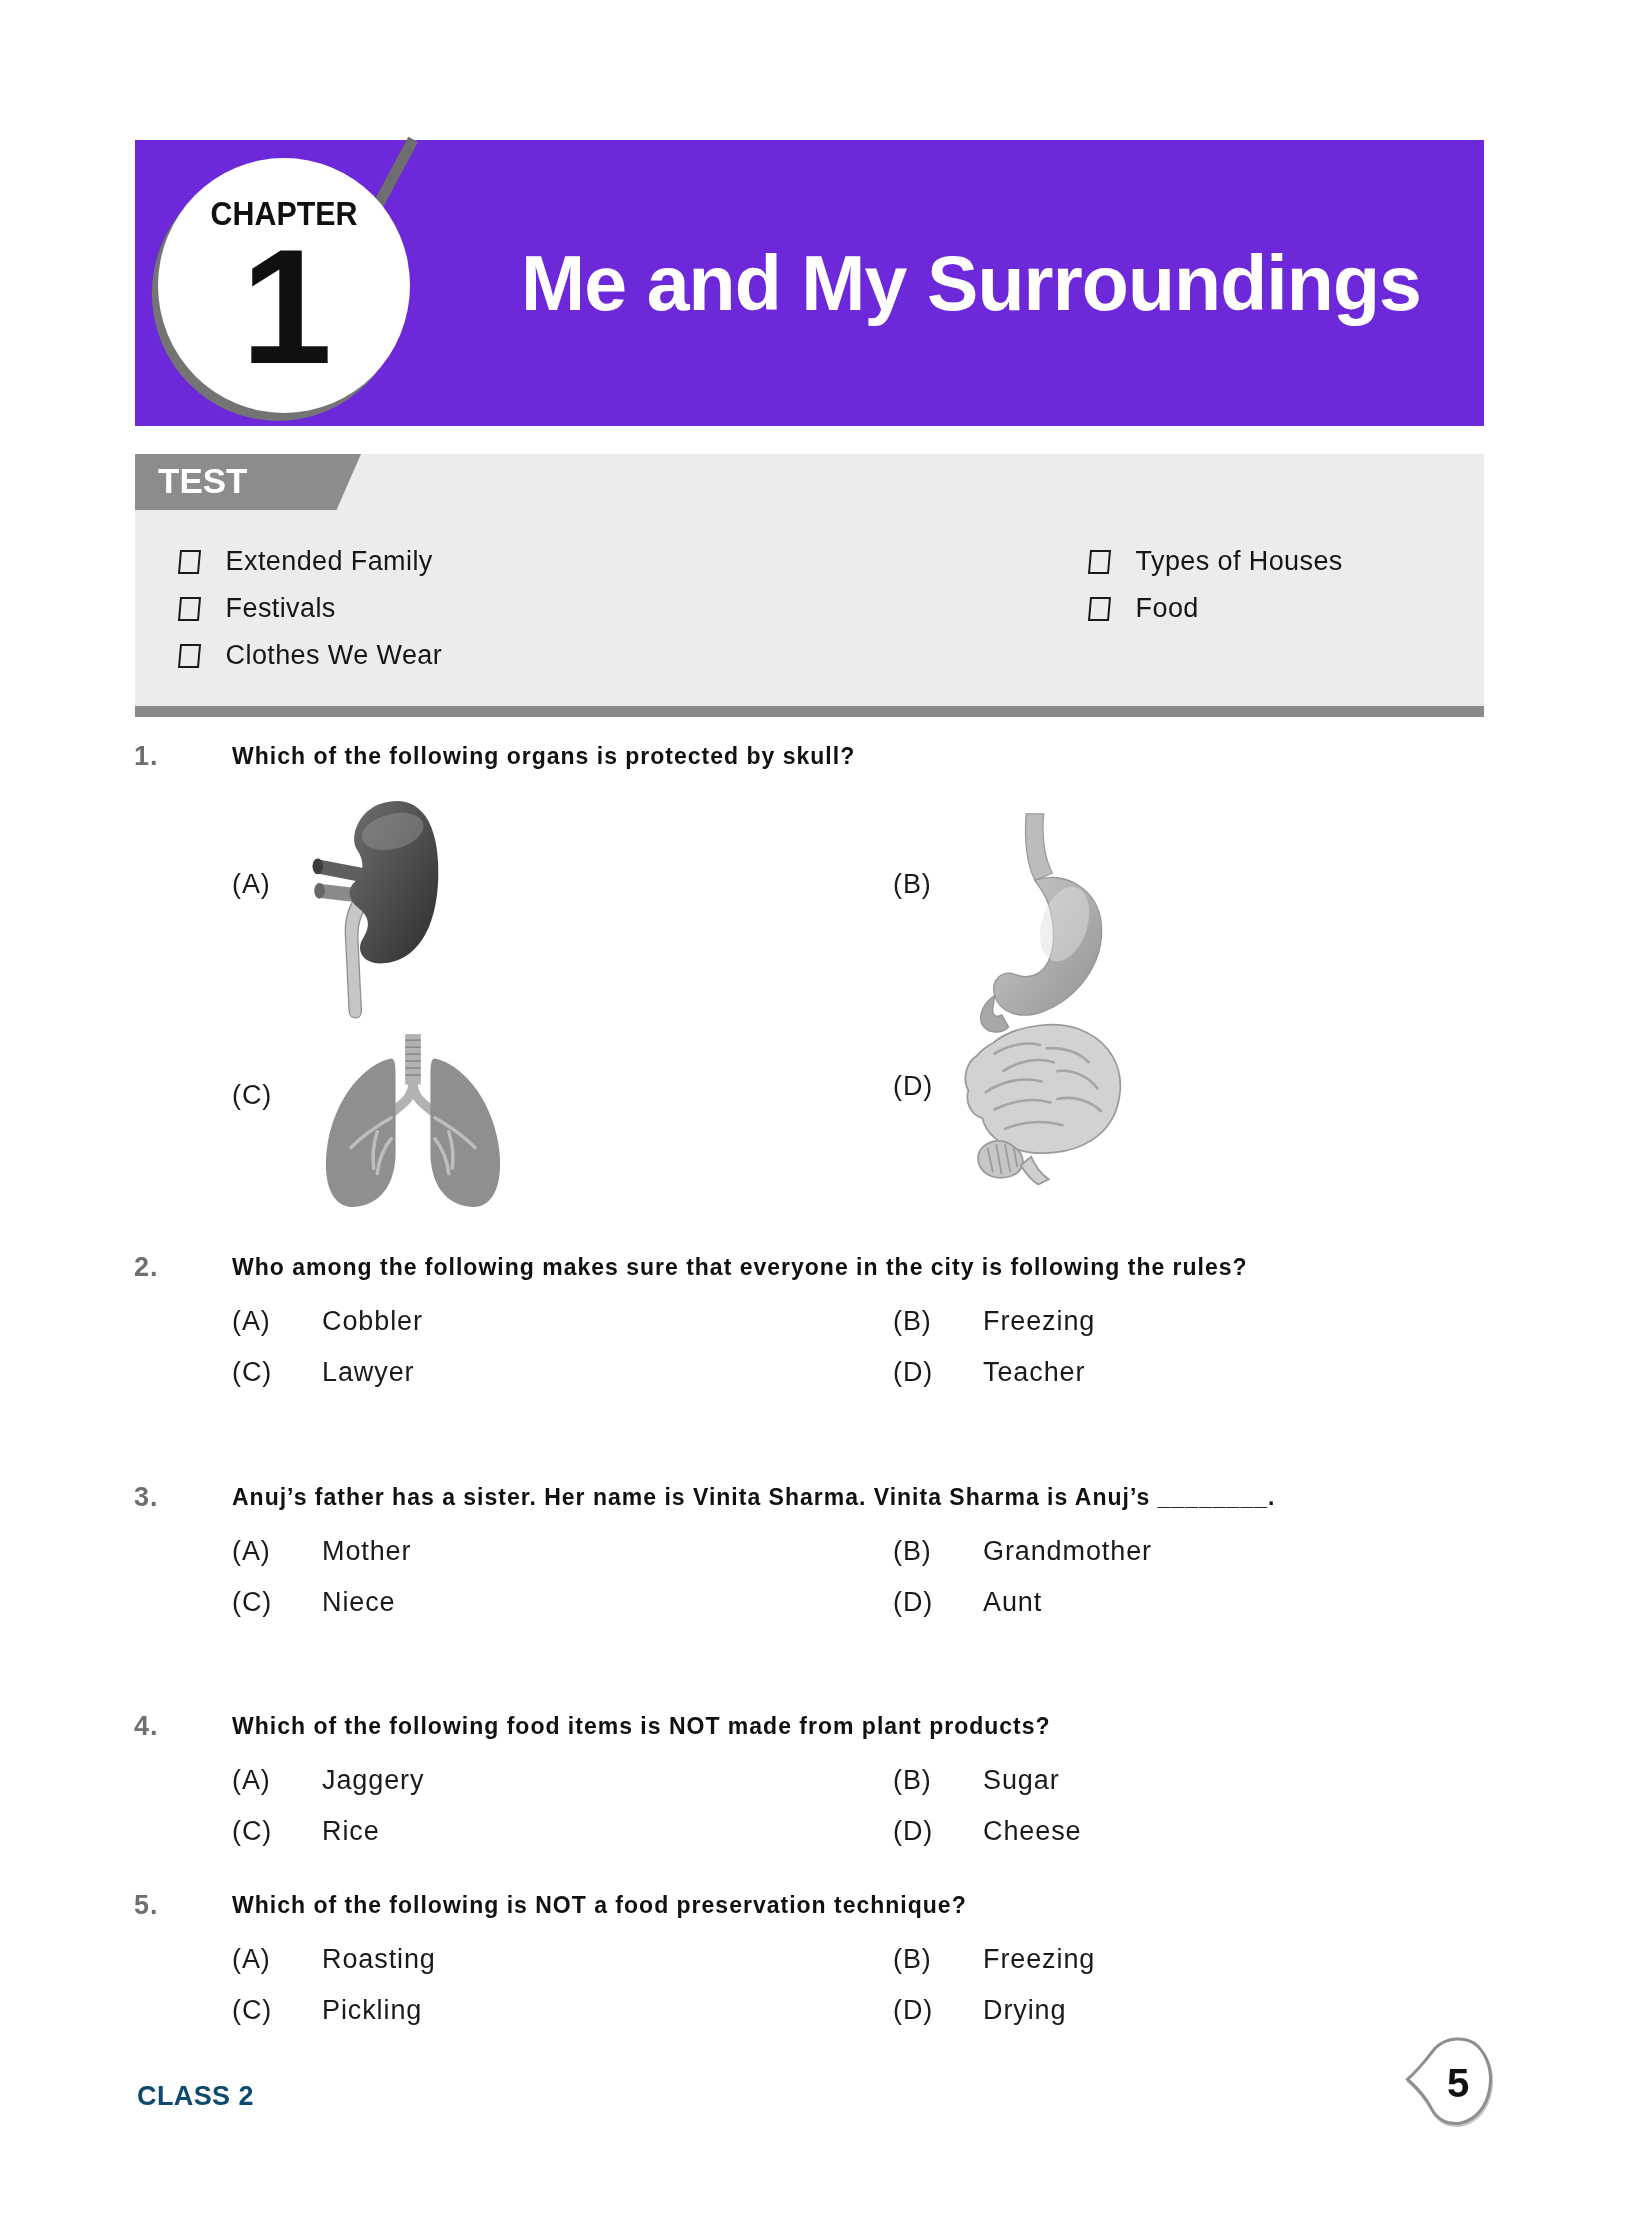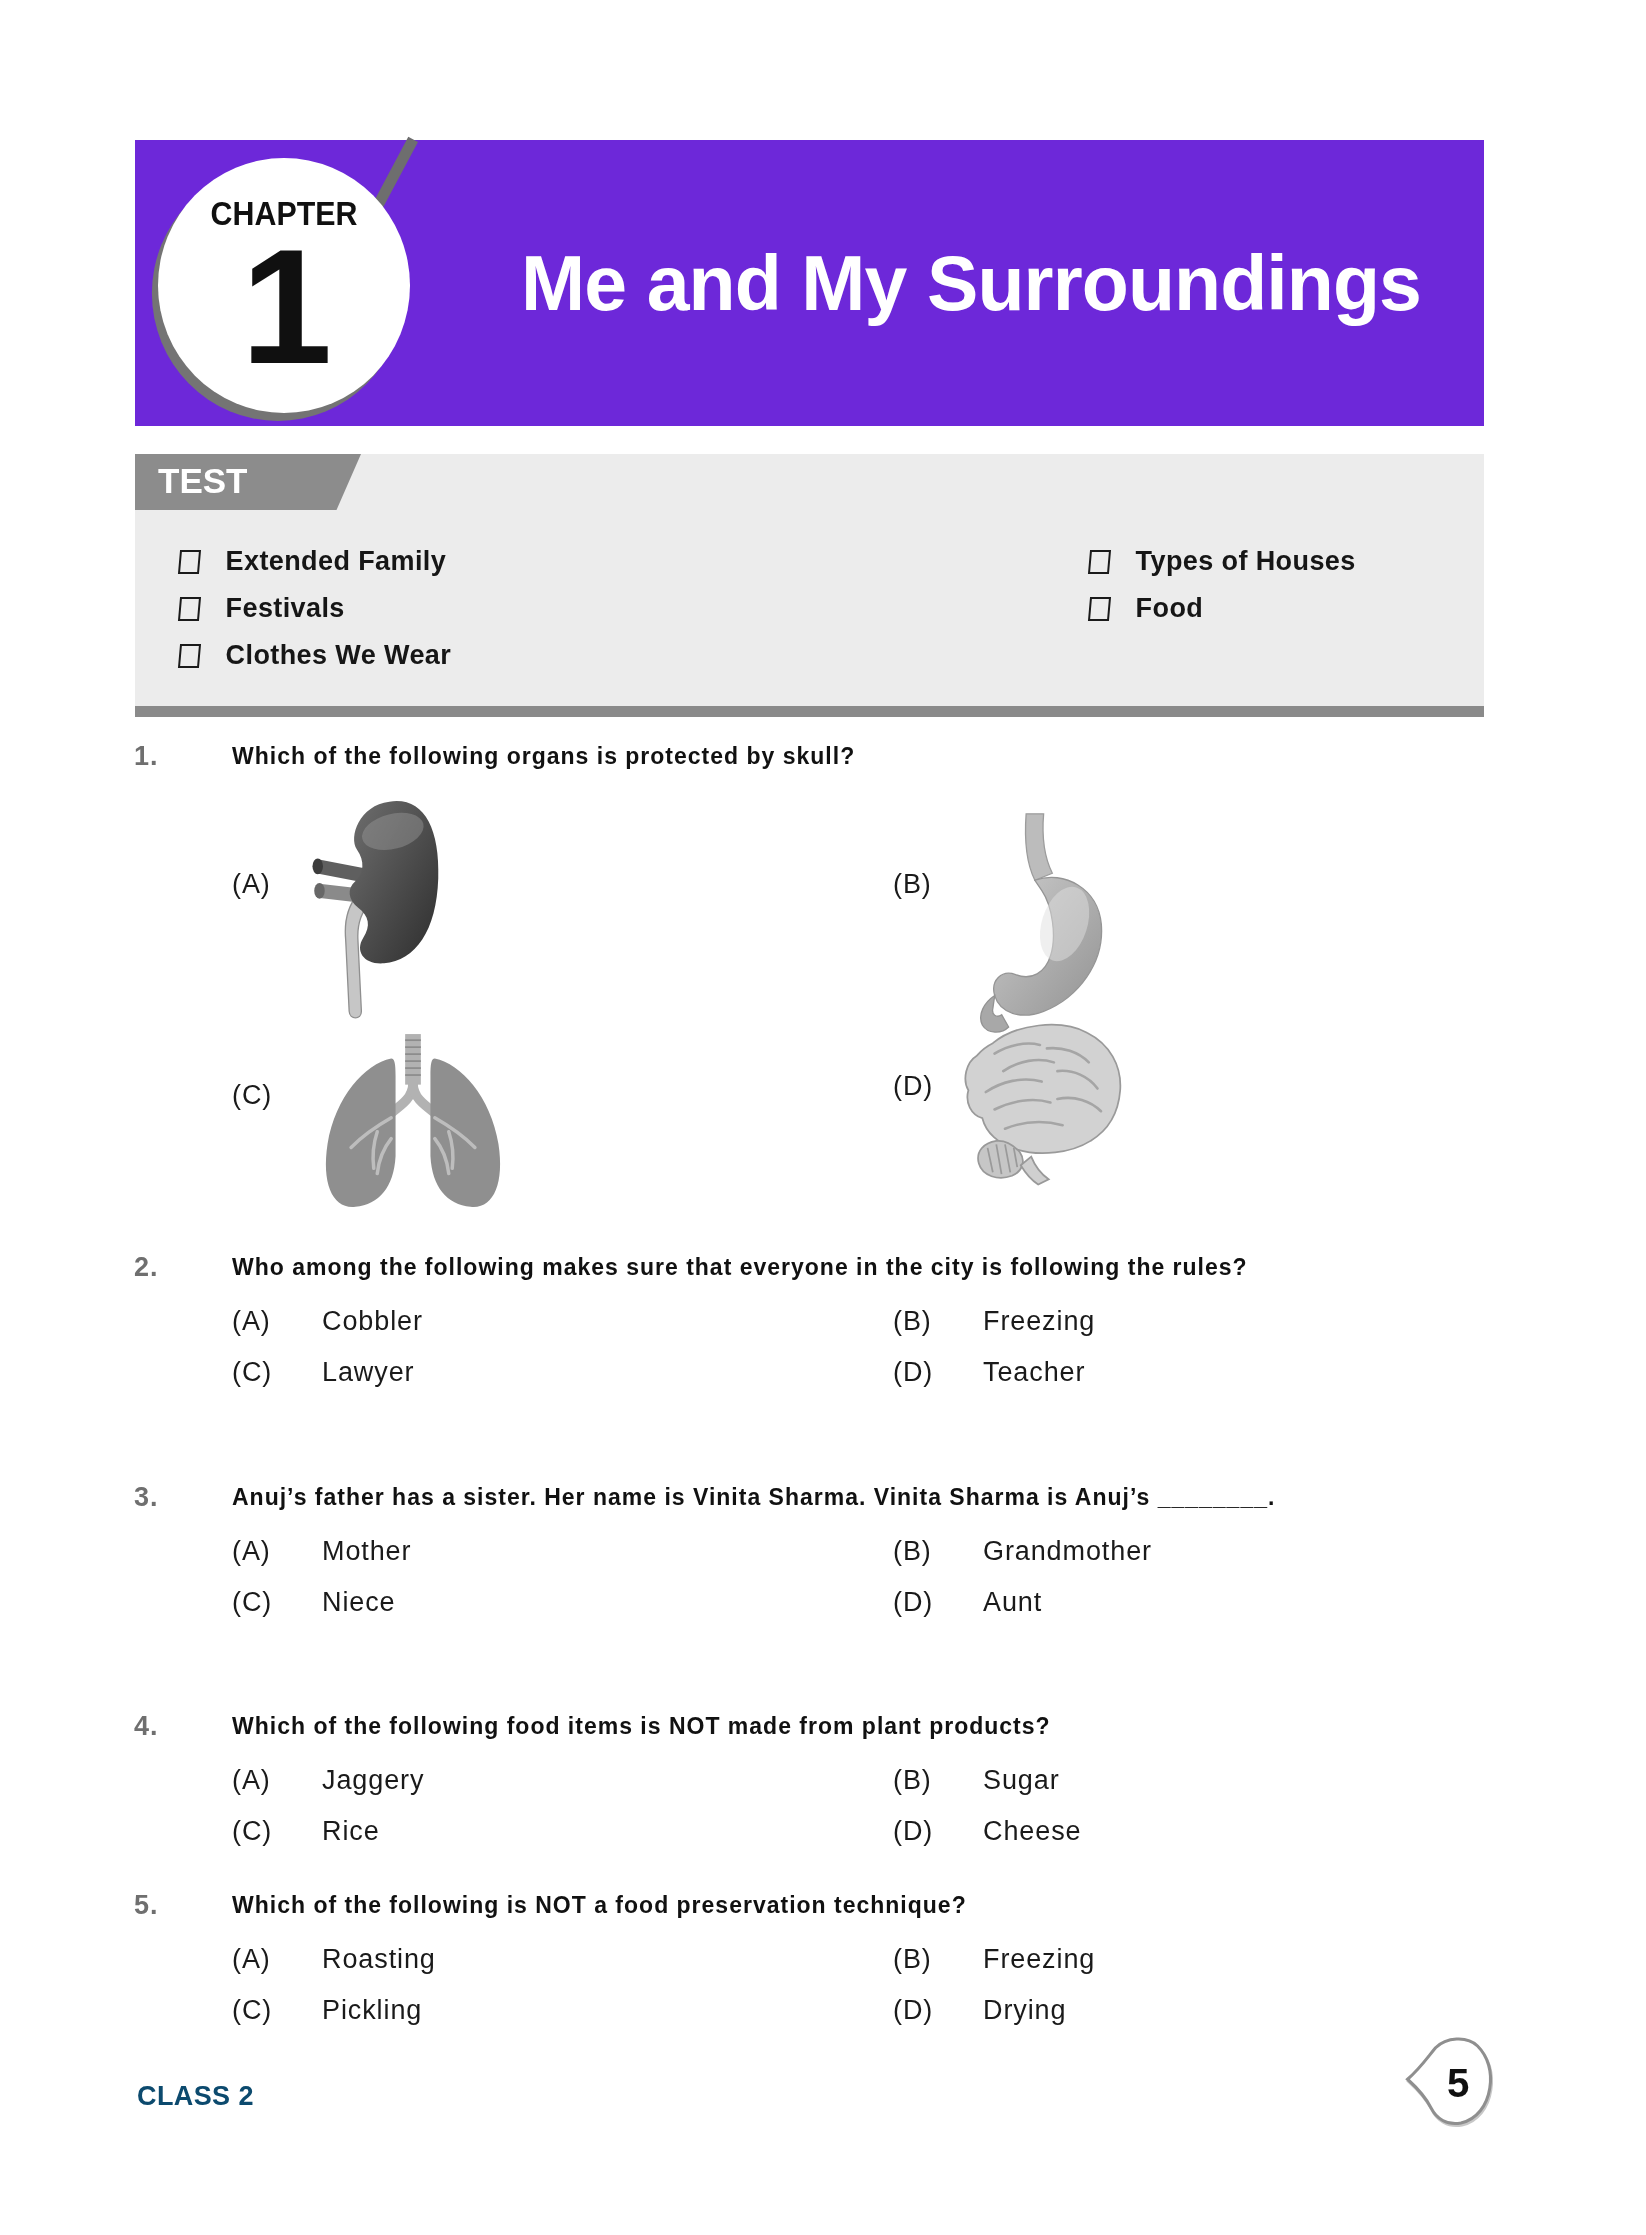--- a/index.html
+++ b/index.html
@@ -22,21 +22,21 @@
   .skills-tab{width:203px;height:56px;background:#8c8c8c;color:#ffffff;font-size:35px;font-weight:700;
         line-height:54px;padding-left:23px;letter-spacing:0;
         clip-path:polygon(0 0,100% 0,calc(100% - 24.5px) 100%,0 100%);}
   .skills-cols{position:relative;height:150px;margin-top:28px;}
   .skills-col{position:absolute;top:0;}
   .skills-col.c1{left:44px;}
   .skills-col.c2{left:496px;}
   .skills-col.c3{left:954px;}
   .skill{display:flex;align-items:center;height:47px;}
   .cbx{width:16.6px;height:20px;border:2.6px solid #1a1a1a;margin-right:26px;transform:skewX(-5deg);flex:none;background:#ececec;}
-  .skill-label{font-size:27px;font-weight:700;letter-spacing:0.4px;white-space:nowrap;}
+  .skill-label{font-size:27px;font-weight:400;letter-spacing:0.4px;white-space:nowrap;}
   .skills-bar{height:11.4px;background:#8a8a8a;}
 
   
   .question{position:absolute;left:134px;width:1367px;}
   .q1{top:730px;} .q2{top:1241px;} .q3{top:1471px;} .q4{top:1700px;} .q5{top:1879px;}
   .q-head{display:flex;align-items:flex-start;}
   .q-num{width:98px;flex:none;font-size:27px;font-weight:700;color:#6f6f6f;line-height:52px;letter-spacing:0.9px;}
   .q-text{margin:0;font-size:23px;font-weight:700;line-height:52px;letter-spacing:1px;text-align:justify;width:1253px;color:#111;}
   .options{margin-left:98px;margin-top:8.7px;display:grid;grid-template-columns:90px 571px 90px auto;
         row-gap:13px;font-size:27px;letter-spacing:0.9px;line-height:38px;color:#1a1a1a;}

